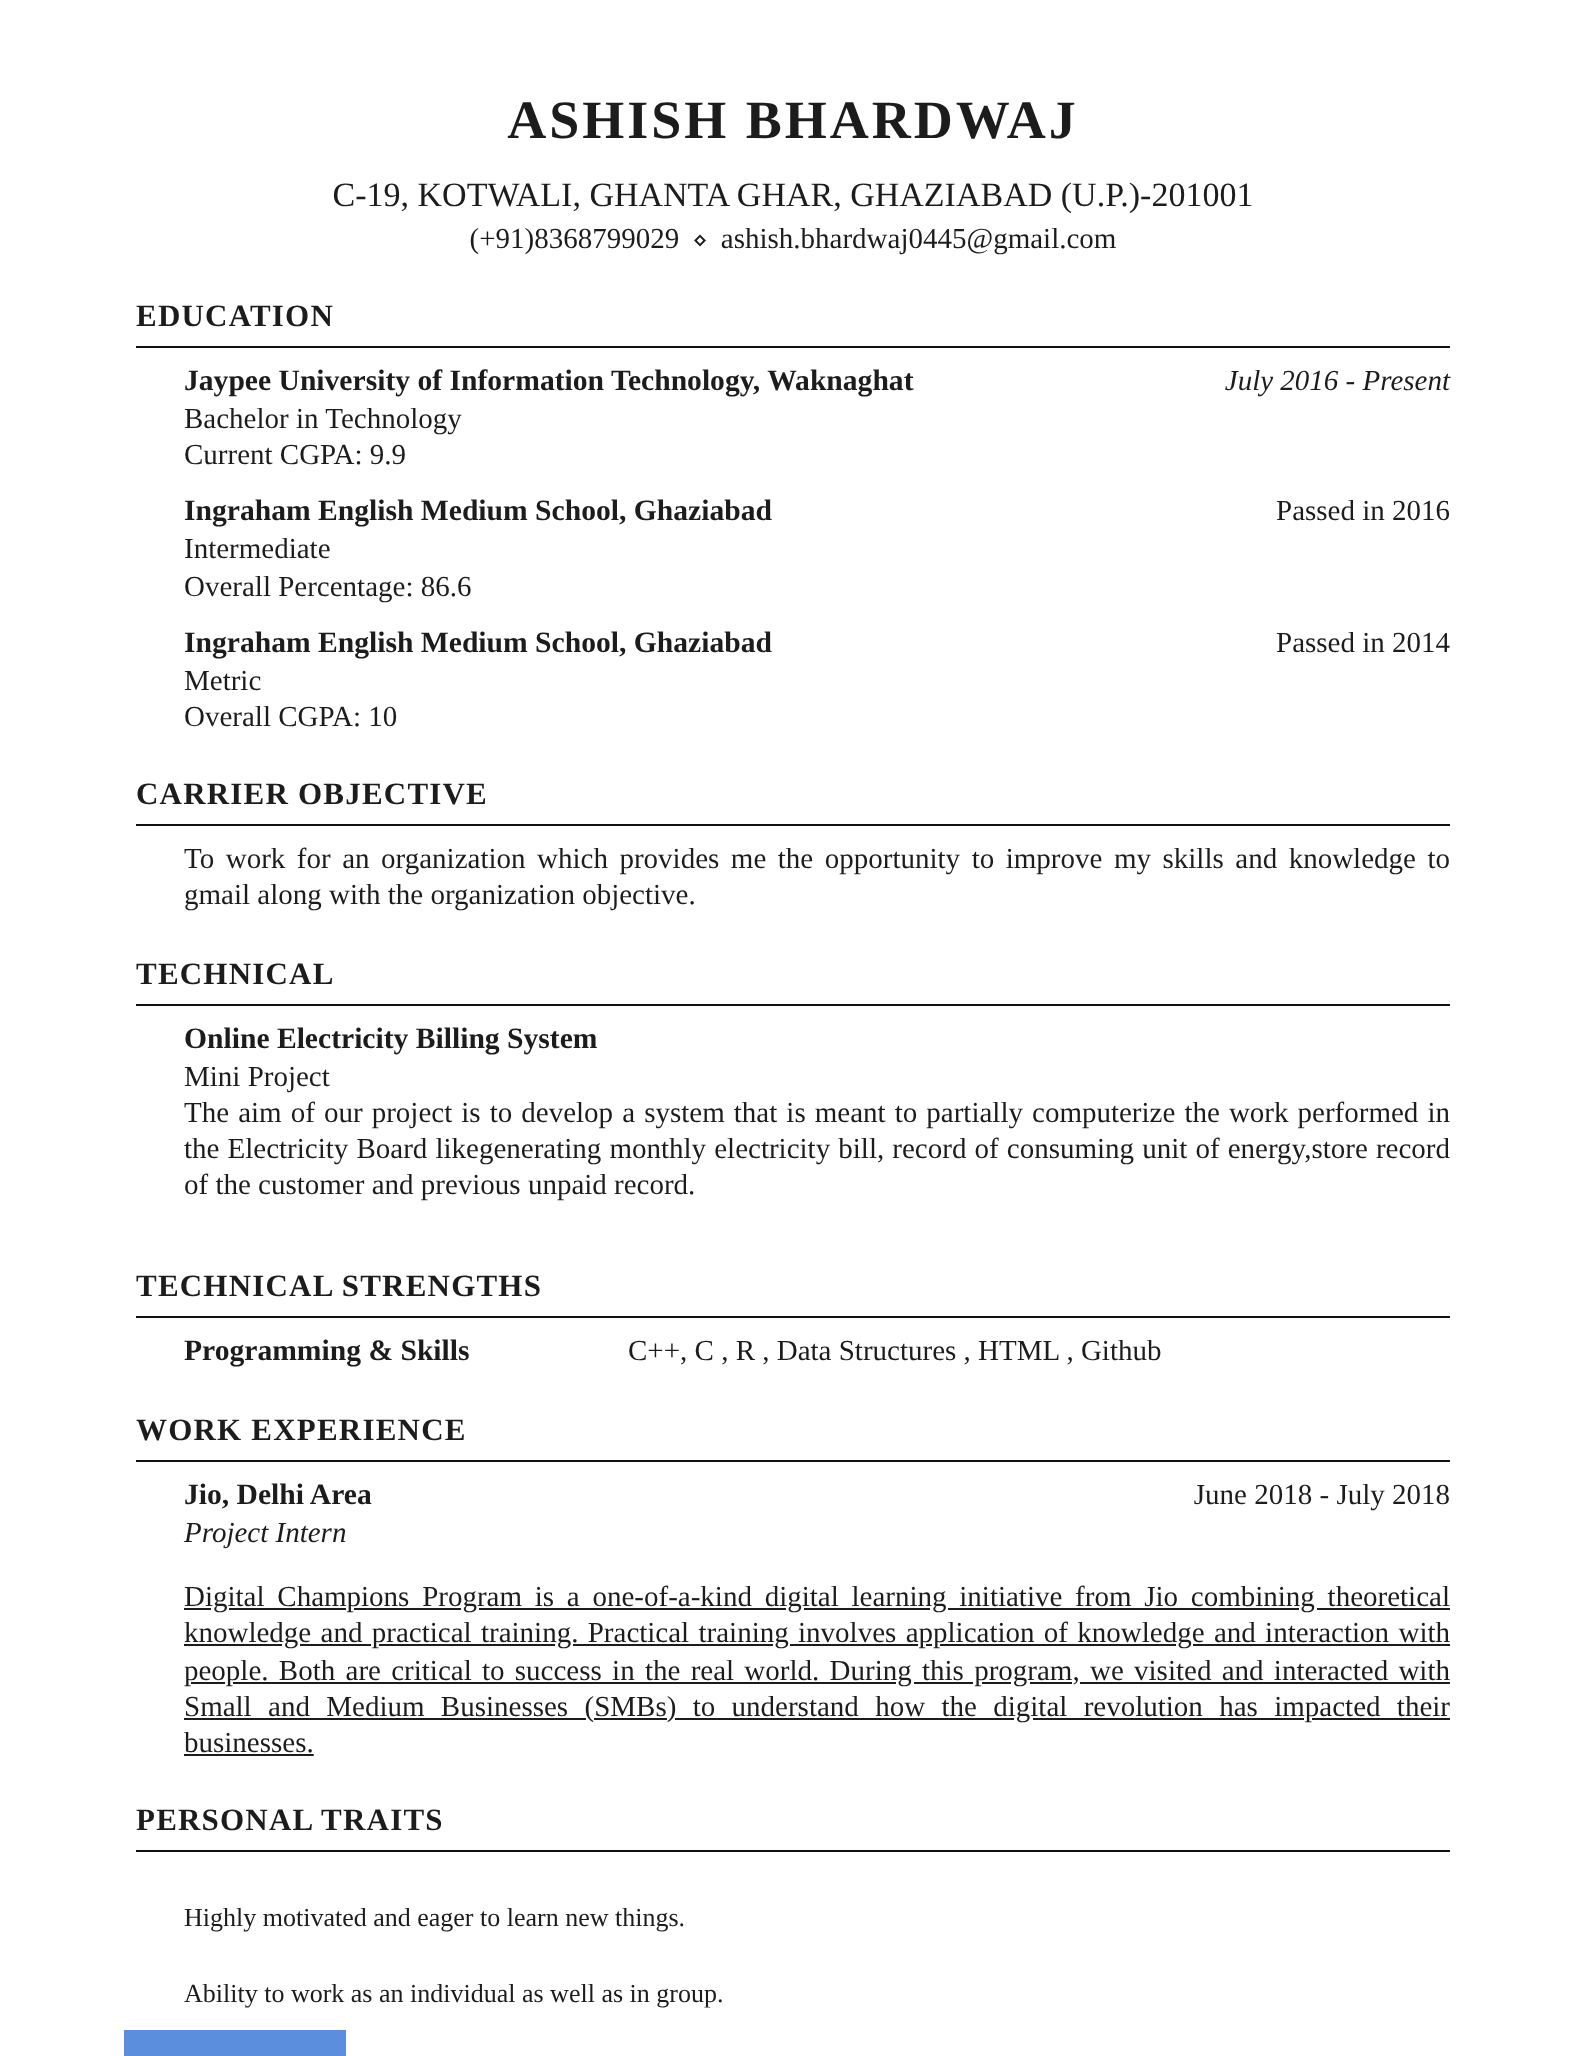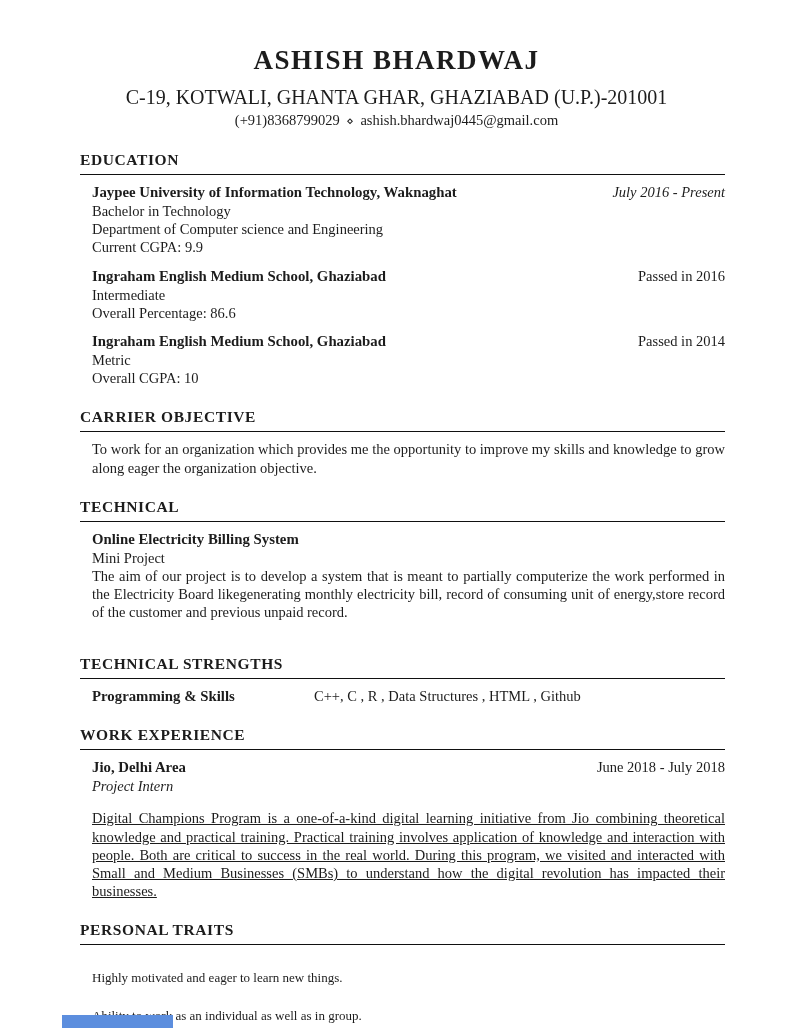--- a/index.html
+++ b/index.html
@@ -21,39 +21,38 @@
   
   .hdr { text-align: center; }
   .name {
     font-size: 27px;
     font-weight: bold;
     letter-spacing: 1.5px;
     line-height: 32px;
   }
   .addr {
     margin-top: 13px;
-    font-size: 20px;
+    font-size: 17px;
     line-height: 17px;
   }
   .contact {
     margin-top: 6px;
     font-size: 14.5px;
     line-height: 17px;
   }
   .diamond { font-size: 12px; padding: 0 3px; }
   
   .section { margin-top: 21px; }
   .section-technical { margin-top: 33px; }
   .sec-title {
     font-size: 15.5px;
     font-weight: bold;
     letter-spacing: 0.6px;
     padding-bottom: 5px;
     border-bottom: 1.6px solid #111111;
-    margin-left: 12px;
   }
   .sec-body { padding-left: 24px; padding-right: 0; margin-top: 8px; }
   
   .entry { margin-bottom: 10px; }
   .entry-head {
     display: flex;
     justify-content: space-between;
     align-items: baseline;
     gap: 36px;
   }
@@ -106,21 +105,20 @@
 
   <div class="section">
     <div class="sec-title">EDUCATION</div>
     <div class="sec-body">
       <div class="entry">
         <div class="entry-head">
           <span class="entry-title">Jaypee University of Information Technology, Waknaghat</span>
           <span class="entry-date italic">July 2016 - Present</span>
         </div>
         <div class="line">Bachelor in Technology</div>
-        <div class="line">Department of Computer science and Engineering</div>
         <div class="line">Current CGPA: 9.9</div>
       </div>
       <div class="entry">
         <div class="entry-head">
           <span class="entry-title">Ingraham English Medium School, Ghaziabad</span>
           <span class="entry-date">Passed in 2016</span>
         </div>
         <div class="line">Intermediate</div>
         <div class="line">Overall Percentage: 86.6</div>
       </div>
@@ -131,21 +129,21 @@
         </div>
         <div class="line">Metric</div>
         <div class="line">Overall CGPA: 10</div>
       </div>
     </div>
   </div>
 
   <div class="section">
     <div class="sec-title">CARRIER OBJECTIVE</div>
     <div class="sec-body">
-      <div class="para">To work for an organization which provides me the opportunity to improve my skills and knowledge to grow along eager the organization objective.</div>
+      <div class="para">To work for an organization which provides me the opportunity to improve my skills and knowledge to gmail along with the organization objective.</div>
     </div>
   </div>
 
   <div class="section">
     <div class="sec-title">TECHNICAL</div>
     <div class="sec-body">
       <div class="entry-title">Online Electricity Billing System</div>
       <div class="line">Mini Project</div>
       <div class="para">The aim of our project is to develop a system that is meant to partially computerize the work performed in the Electricity Board likegenerating monthly electricity bill, record of consuming unit of energy,store record of the customer and previous unpaid record.</div>
     </div>

